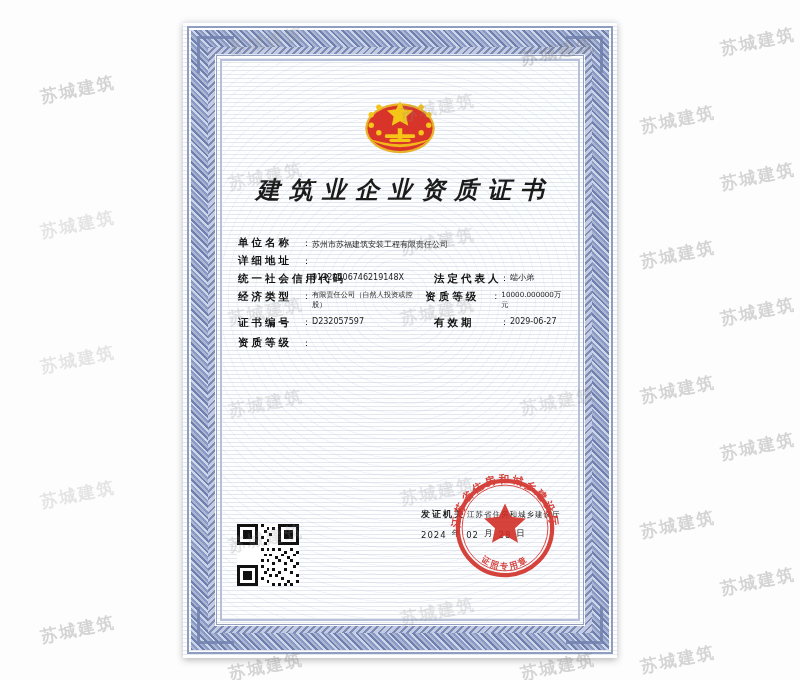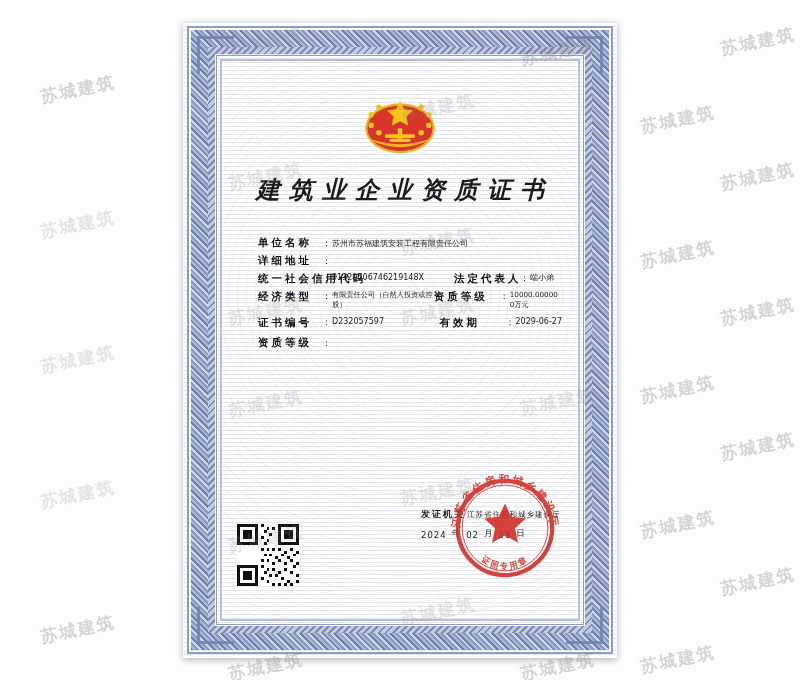--- a/index.html
+++ b/index.html
@@ -158,24 +158,23 @@
   #fields {
     position: absolute;
     left: 55px;
     top: 214px;
     width: 324px;
     z-index: 6;
     color: #151515;
   }
   .frow {
     display: flex;
-    align-items: center;
+    align-items: flex-end;
     margin-bottom: 4px;
     min-height: 14px;
-    margin-left: 20px;
   }
   .frow.two {
     justify-content: flex-start;
   }
   .flabel {
     font-size: 10.5px;
     font-weight: 700;
     letter-spacing: 3px;
     white-space: nowrap;
     color: #121212;

